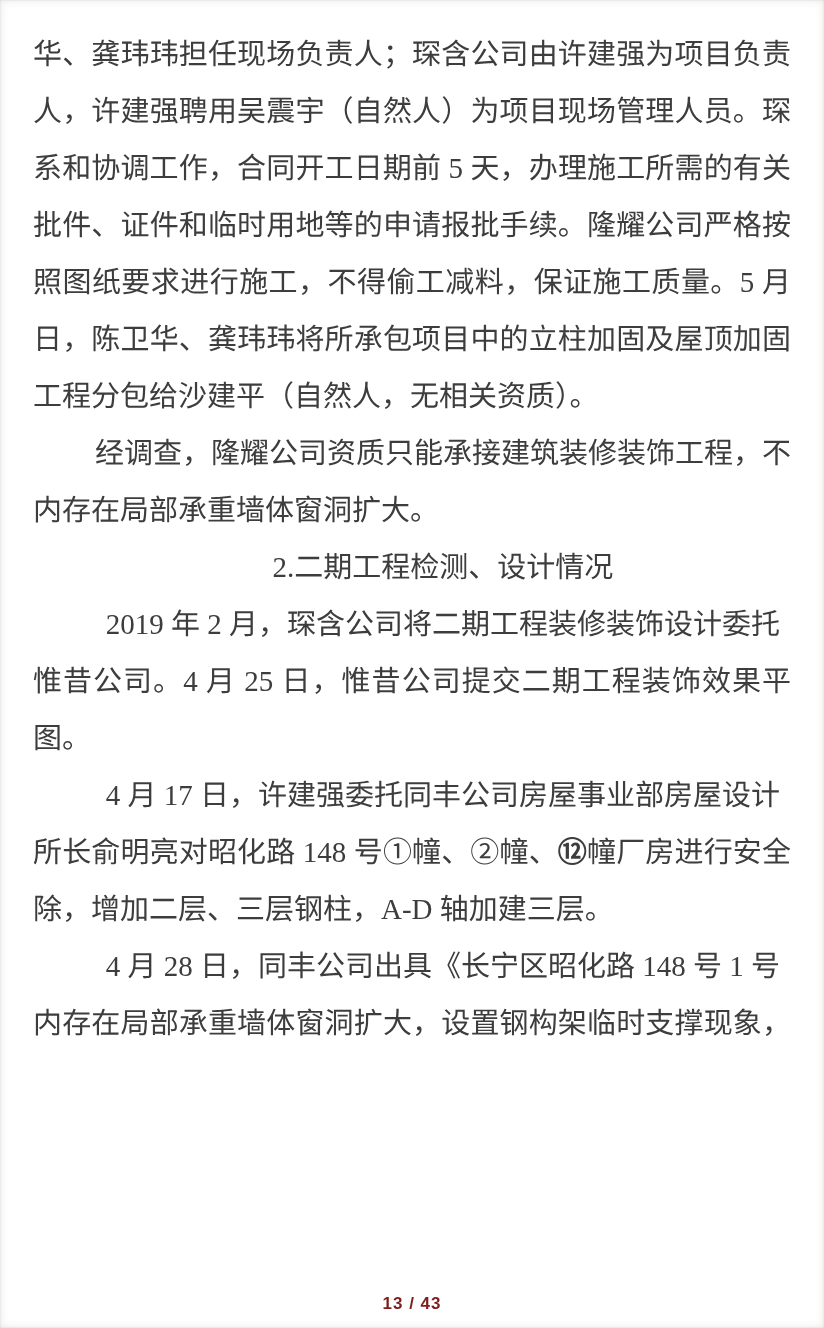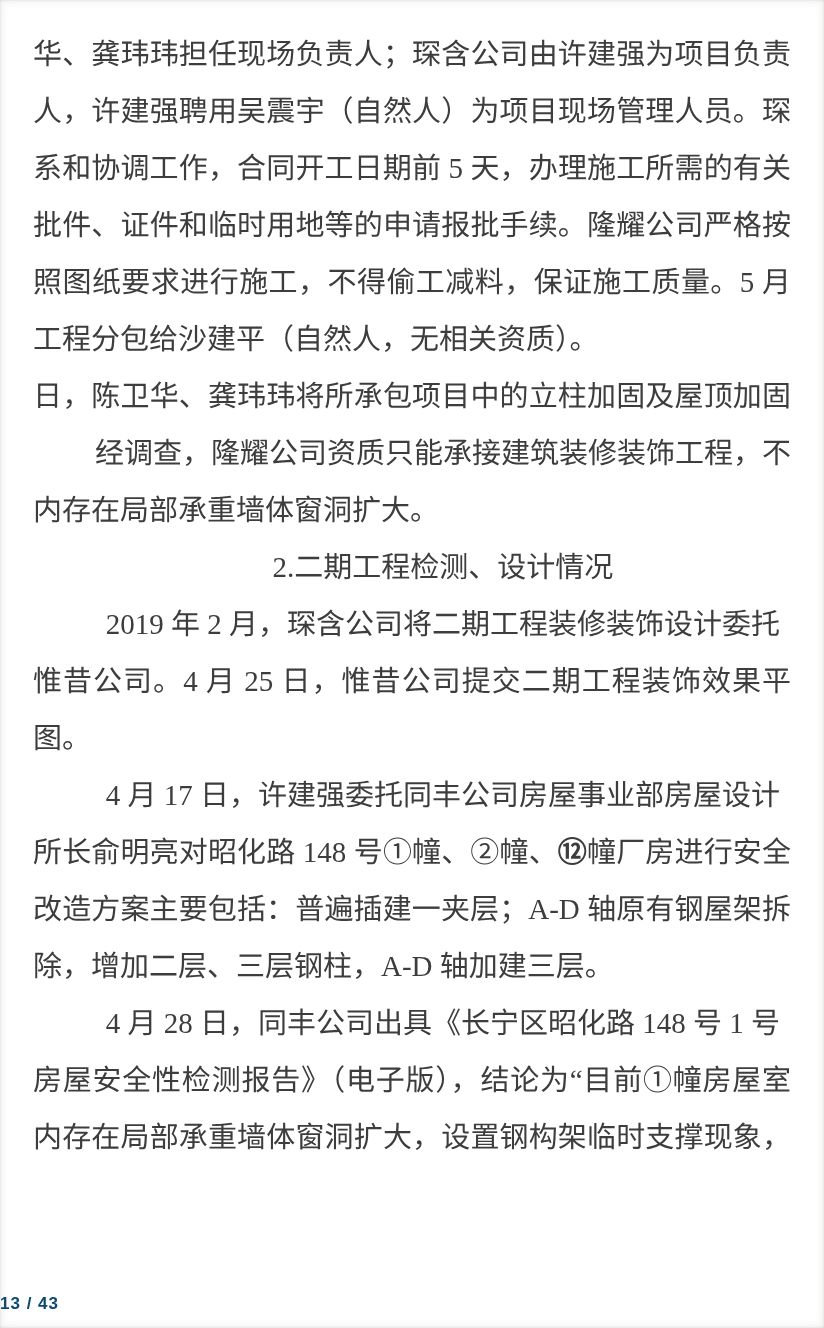--- a/index.html
+++ b/index.html
@@ -46,49 +46,48 @@
     text-align: center;
   }
   .seg-b {
     font-weight: 700;
   }
   .footer {
     position: absolute;
     left: 0;
     right: 0;
     bottom: 14px;
+    text-align: center;
     font-family: "Liberation Sans", "DejaVu Sans", sans-serif;
     font-weight: 700;
     font-size: 17px;
-    color: #0c4a6e;
+    color: #7f1d1d;
     letter-spacing: 1px;
   }
 </style>
 </head>
 <body>
 
 <div class="page">
   <div class="doc-body" id="doc-body">
       <div class="line j">华、龚玮玮担任现场负责人；琛含公司由许建强为项目负责</div>
       <div class="line j">人，许建强聘用吴震宇（自然人）为项目现场管理人员。琛</div>
       <div class="line j">系和协调工作，合同开工日期前 5 天，办理施工所需的有关</div>
       <div class="line j">批件、证件和临时用地等的申请报批手续。隆耀公司严格按</div>
       <div class="line j">照图纸要求进行施工，不得偷工减料，保证施工质量。5 月 5</div>
+      <div class="line j">日，陈卫华、龚玮玮将所承包项目中的立柱加固及屋顶加固</div>
       <div class="line">工程分包给沙建平（自然人，无相关资质）。</div>
-      <div class="line j">日，陈卫华、龚玮玮将所承包项目中的立柱加固及屋顶加固</div>
       <div class="line j ind">经调查，隆耀公司资质只能承接建筑装修装饰工程，不</div>
       <div class="line">内存在局部承重墙体窗洞扩大。</div>
       <div class="line ind">2.二期工程检测、设计情况</div>
       <div class="line j ind">2019 年 2 月，琛含公司将二期工程装修装饰设计委托给</div>
       <div class="line j">惟昔公司。4 月 25 日，惟昔公司提交二期工程装饰效果平面</div>
       <div class="line">图。</div>
       <div class="line j ind">4 月 17 日，许建强委托同丰公司房屋事业部房屋设计所</div>
       <div class="line j"><span>所长俞明亮对昭化路 148 号①幢、②幢、</span><span class="seg-b">⑫</span><span>幢厂房进行安全</span></div>
-      <div class="line j">改造方案主要包括：普遍插建一夹层；A-D 轴原有钢屋架拆</div>
       <div class="line">除，增加二层、三层钢柱，A-D 轴加建三层。</div>
       <div class="line j ind">4 月 28 日，同丰公司出具《长宁区昭化路 148 号 1 号楼</div>
-      <div class="line j">房屋安全性检测报告》（电子版），结论为“目前①幢房屋室</div>
       <div class="line j">内存在局部承重墙体窗洞扩大，设置钢构架临时支撑现象，</div>
     </div>
   <div class="footer">
     <span>13 / 43</span>
   </div>
 </div>
 
 </body></html>

